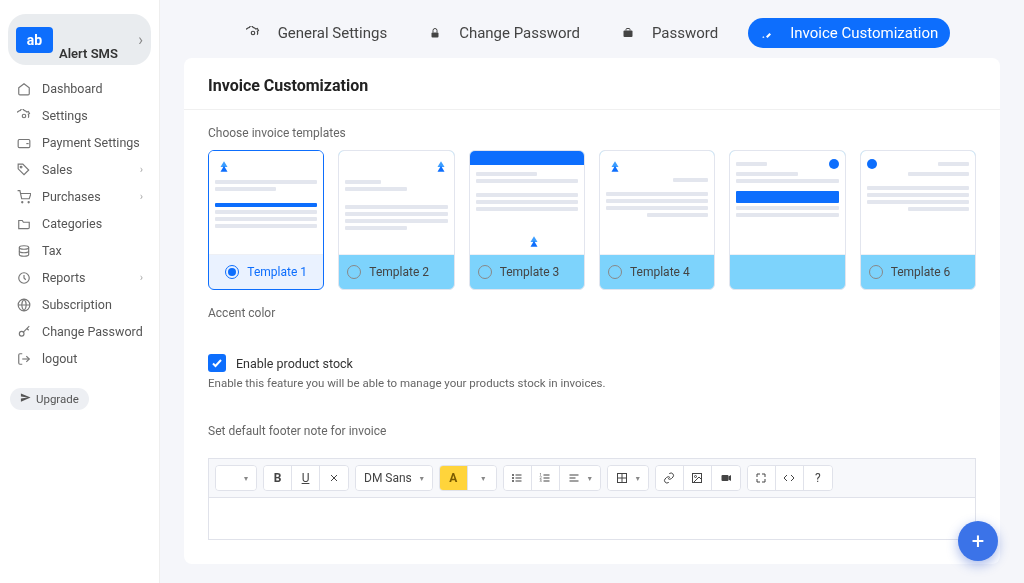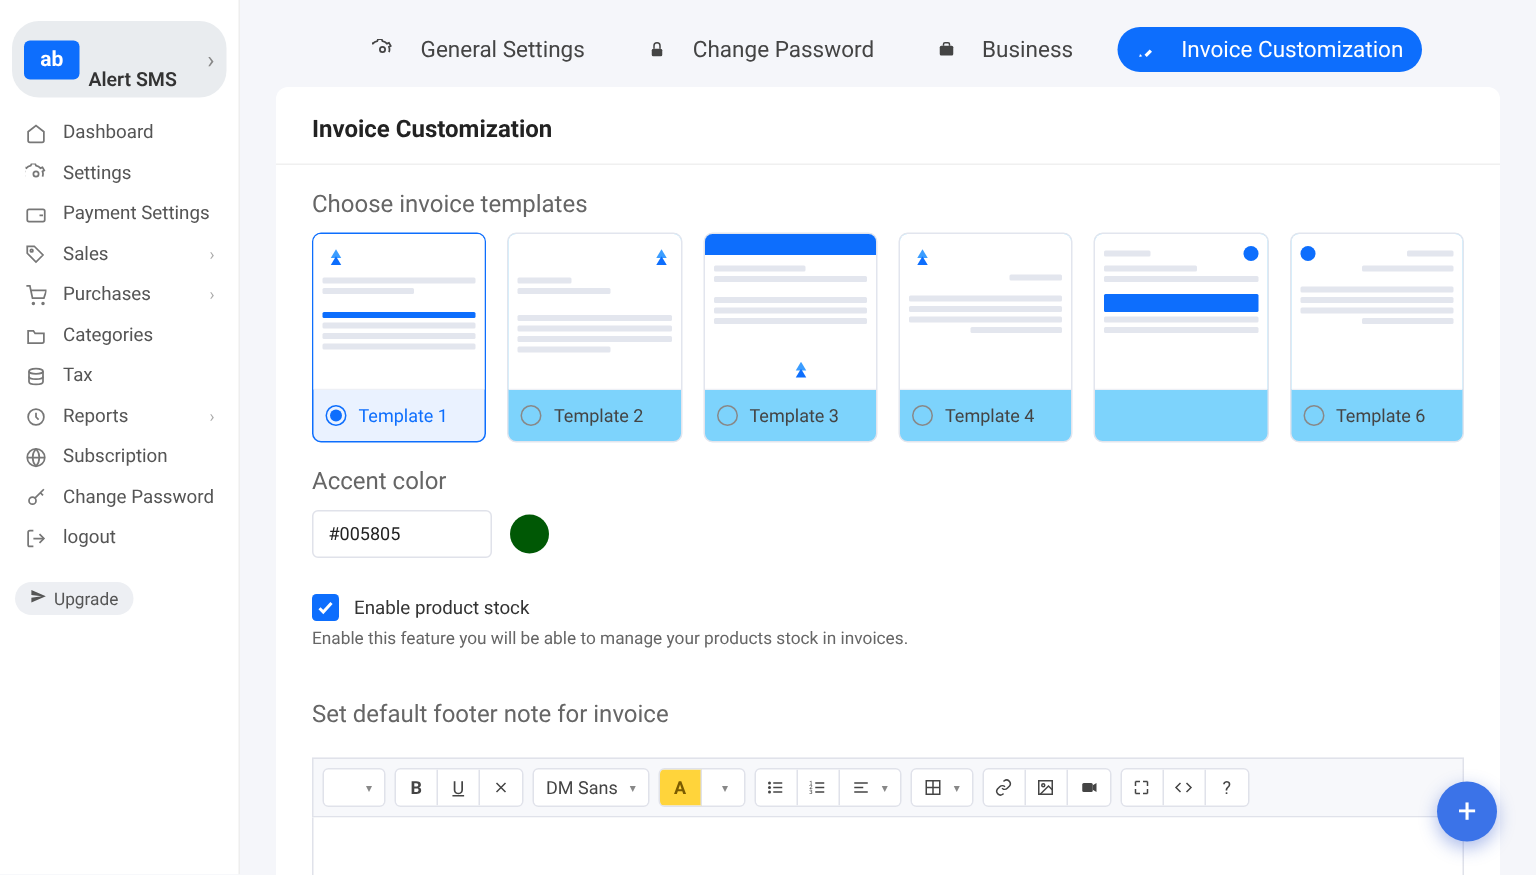--- a/index.html
+++ b/index.html
@@ -15,35 +15,35 @@
   .nav .nicon { width:16px; display:inline-flex; align-items:center; justify-content:center; color:#777; }
   .nav .chev { margin-left:auto; color:#aaa; font-size:11px; }
   .upgrade { margin: 16px 10px; display:inline-flex; align-items:flex-start; gap:5px; background:#edeff3; border-radius:14px; padding:4px 10px; font-size:11.5px; color:#555; cursor:pointer;}
   .main { flex:1; display:flex; flex-direction:column; overflow:auto; }
   .tabs { display:flex; gap:18px; justify-content:center; align-items:center; padding: 18px 0 10px 0; }
   .tab { display:inline-flex; gap:18px; align-items:center; font-size:15px; color:#444; padding:6px 12px; border-radius:18px; cursor:pointer;}
   .tab.active { background:#0d6efd; color:#fff; }
   .tab .ticon svg { display:block; }
   .card { background:#fff; margin: 0 24px 20px 24px; border-radius:8px; padding: 18px 0 24px 0; }
   .page-title { font-size:16px; font-weight:700; padding: 0 24px 14px 24px; border-bottom:1px solid #f0f0f0; color:#222;}
-  .section-label { font-size:16px; color:#666; padding: 16px 24px 10px 24px; }
+  .section-label { font-size:12px; color:#666; padding: 16px 24px 10px 24px; }
   .templates { display:flex; gap:14px; padding:0 24px; }
   .template-card { width: 128px; border:1px solid #e2e5ee; border-radius:6px; background:#7dd3fc; display:flex; flex-direction:column; cursor:pointer; }
   .template-card.selected { border-color:#0d6efd; background:#eaf2ff; }
   .thumb { height:104px; background:#fff; border-radius:5px 5px 0 0; position:relative; overflow:hidden; border-bottom:1px solid #eef0f5;}
   .thumb .hdrbar { height:14px; background:#0d6efd; }
   .thumb .rows { padding:4px 6px; }
   .thumb .row { height:4px; background:#e3e6ee; margin:3px 0; border-radius:1px;}
   .thumb .row.short { width:60%; }
   .thumb .row.tiny { width:35%; }
   .thumb .row.blue { background:#0d6efd; }
   .thumb .logo-dot { width:12px; height:12px; margin:6px; position:absolute; }
   .logo-svg { width:14px; height:14px; }
   .tpl-footer { display:flex; align-items:center; gap:8px; padding:10px 8px; font-size:12px; color:#444;}
-  .template-card.selected .tpl-footer { color:#0d6efd; }
+  .template-card.selected .tpl-footer { color:#0d6efd;justify-content:center; }
   .radio { width:14px; height:14px; border:1.5px solid #888; border-radius:50%; display:inline-flex; align-items:center; justify-content:center;}
   .template-card.selected .radio { border-color:#0d6efd; }
   .radio .dot { width:8px; height:8px; background:#0d6efd; border-radius:50%; display:none;}
   .template-card.selected .radio .dot { display:block; }
   .accent-row { display:flex; align-items:center; gap:12px; padding: 0 24px; }
   .text-input { border:1px solid #e0e2ea; border-radius:4px; padding:8px 10px; font-size:12px; width:120px; color:#222; }
   .swatch { width:26px; height:26px; border-radius:50%; background:#005805; }
   .checkbox-row { display:flex; align-items:center; gap:10px; padding: 24px 24px 4px 24px; font-size:12.5px; }
   .checkbox { width:18px; height:18px; background:#0d6efd; border-radius:3px; display:flex; align-items:center; justify-content:center; color:#fff; }
   .help { font-size:11.5px; color:#666; padding: 0 24px; }
@@ -203,21 +203,21 @@
           </span>
     <span>Change Password</span>
         </div>
         <div class="tab">
           <span class="ticon">
             <svg width="12" height="12" viewBox="0 0 24 24" fill="currentColor">
               <rect x="3" y="7" width="18" height="13" rx="2"></rect>
               <path d="M8 7V5a2 2 0 012-2h4a2 2 0 012 2v2" fill="none" stroke="currentColor" stroke-width="2"></path>
             </svg>
           </span>
-    <span>Business</span>
+    <span>Password</span>
         </div>
         <div class="tab active">
           <span class="ticon">
             <svg width="12" height="12" viewBox="0 0 24 24" fill="currentColor">
               <path d="M12 19l7-7 3 3-7 7-3-3z"></path>
               <path d="M5 22l4-1-3-3z"></path>
               <path d="M2 2l7.5 7.5"></path>
             </svg>
           </span>
     <span>Invoice Customization</span>
@@ -340,24 +340,20 @@
               </div>
             </div>
     <div class="tpl-footer">
       <span class="radio"></span>
       <span>Template 6</span>
     </div>
           </div>
         </div>
 
       <div class="section-label">Accent color</div>
-      <div class="accent-row">
-        <input class="text-input" value="#005805" style="">
-        <span class="swatch" id="swatch" style="background: rgb(0, 88, 5);"></span>
-      </div>
 
       <div class="checkbox-row">
         <span class="checkbox">
           <svg width="12" height="12" viewBox="0 0 24 24" fill="none" stroke="white" stroke-width="4">
               <polyline points="4 13 9 18 20 6"></polyline>
             </svg>
         </span>
         <span>Enable product stock</span>
       </div>
       <div class="help">Enable this feature you will be able to manage your products stock in invoices.</div>

